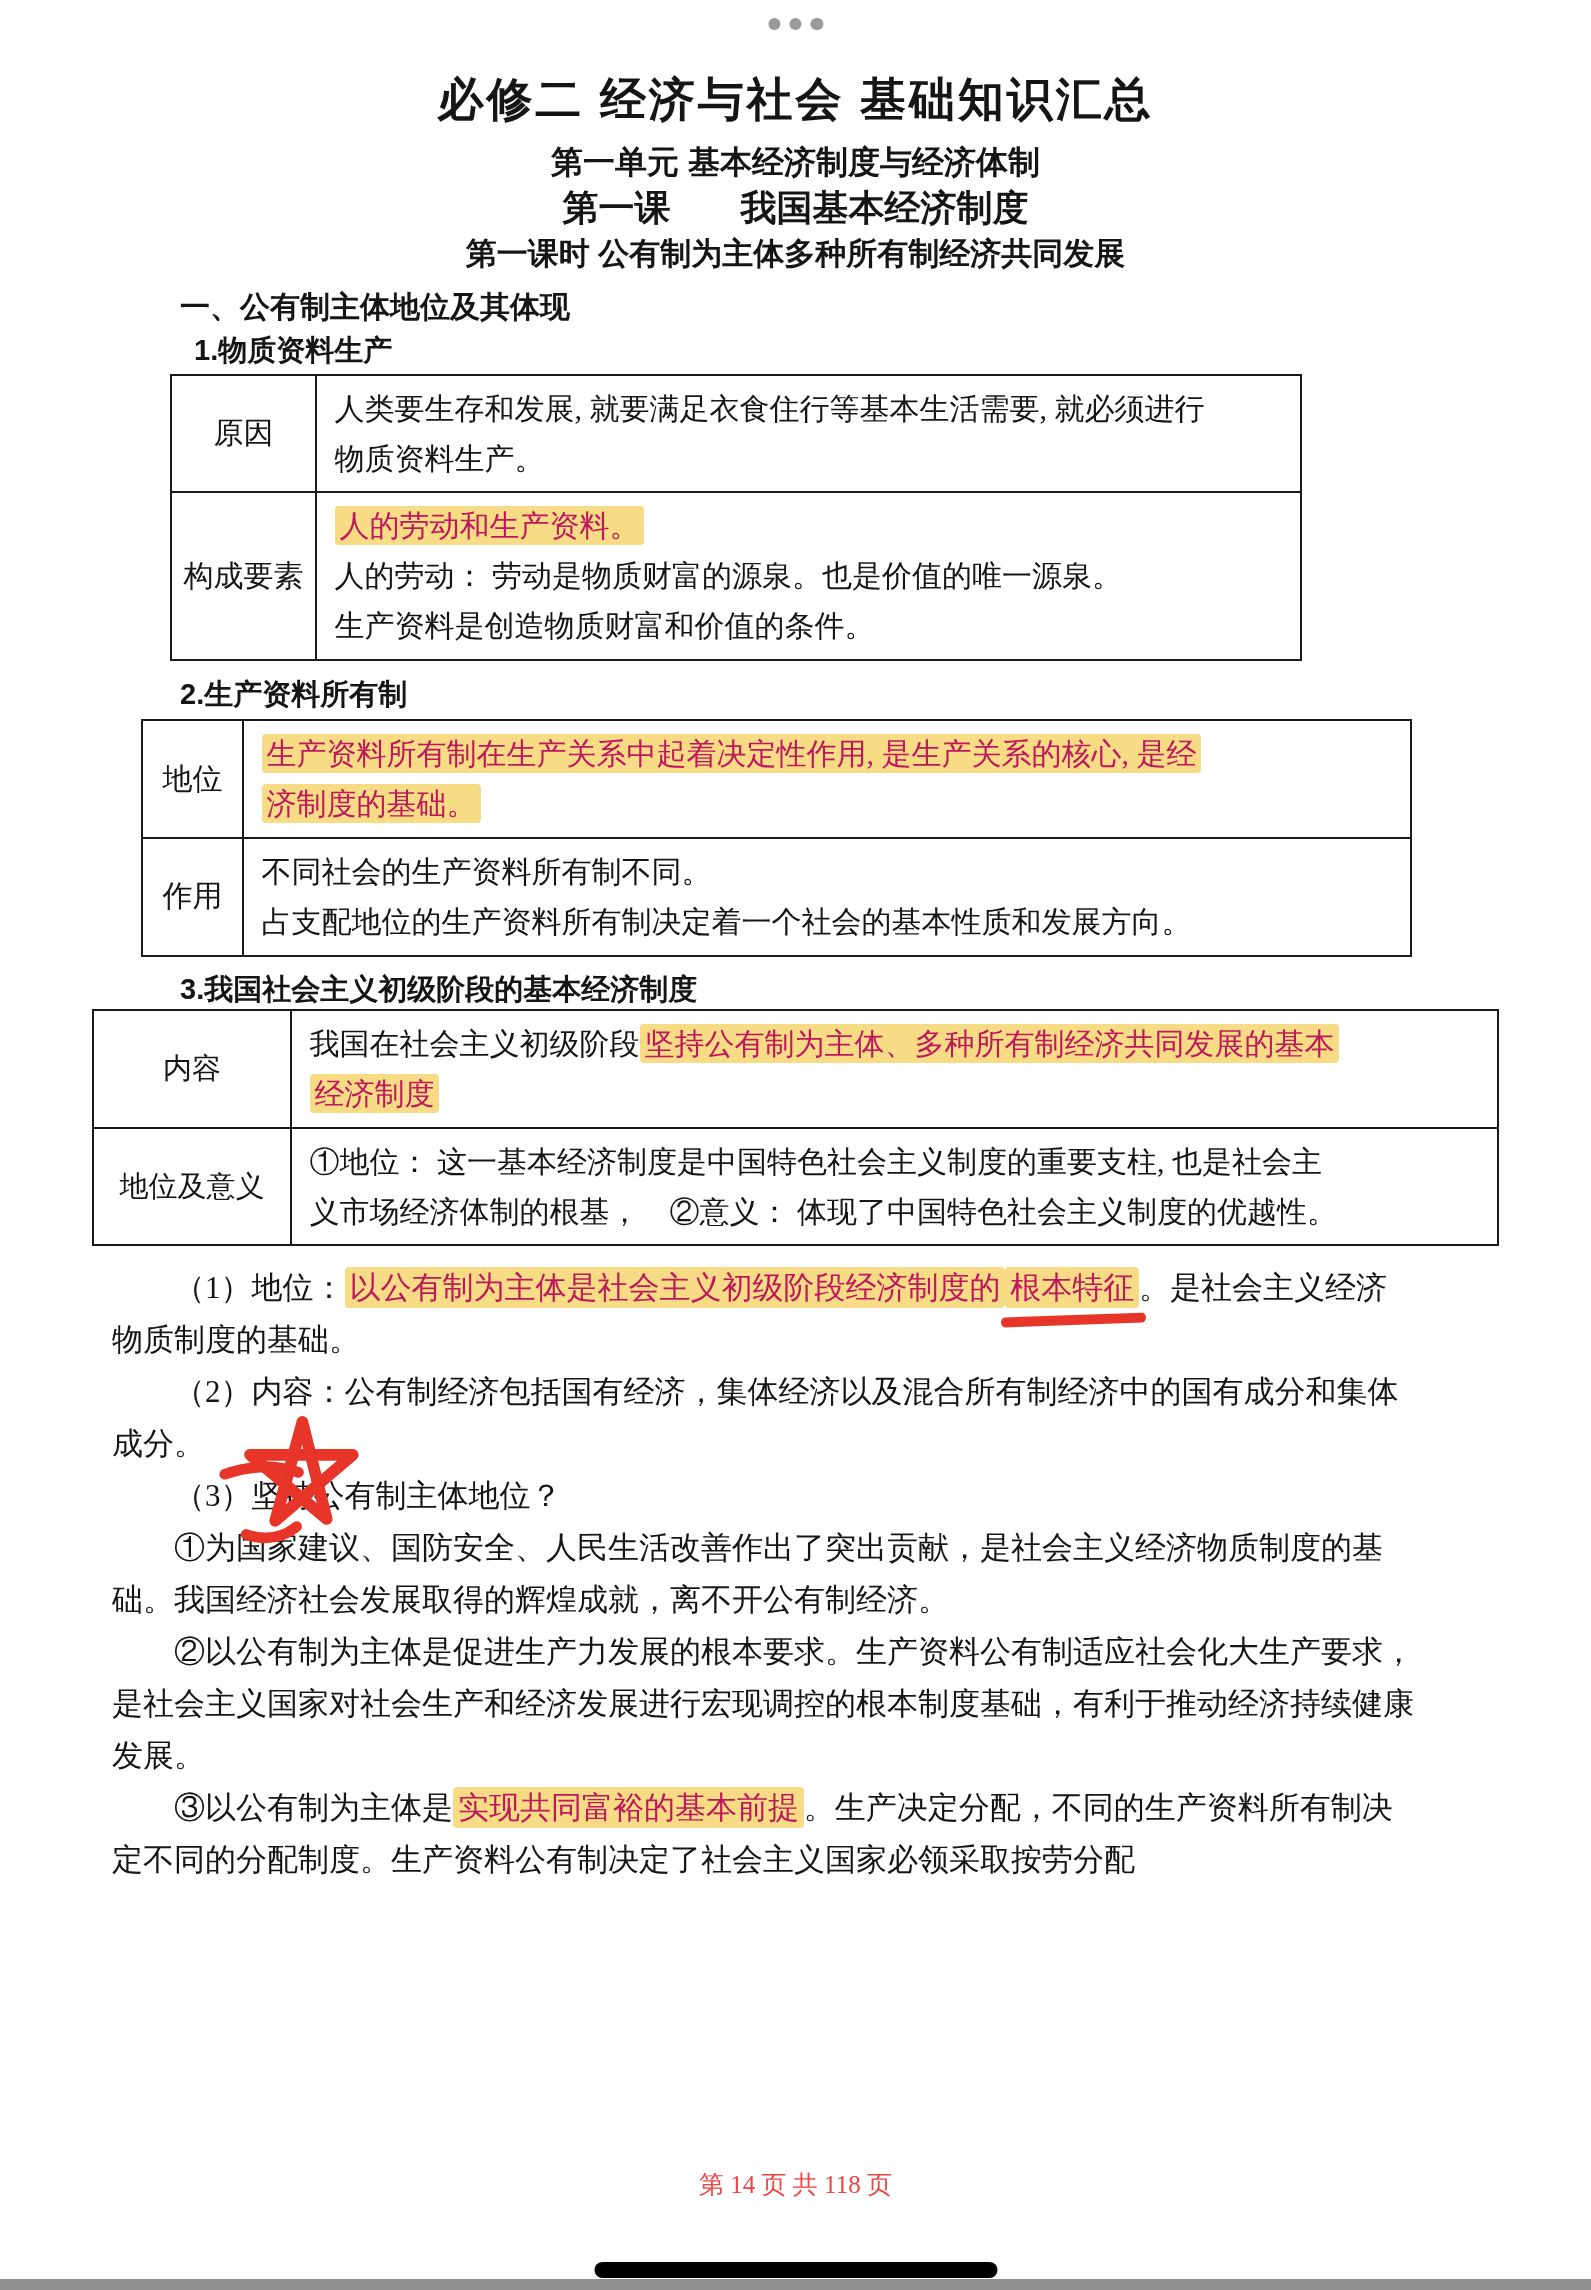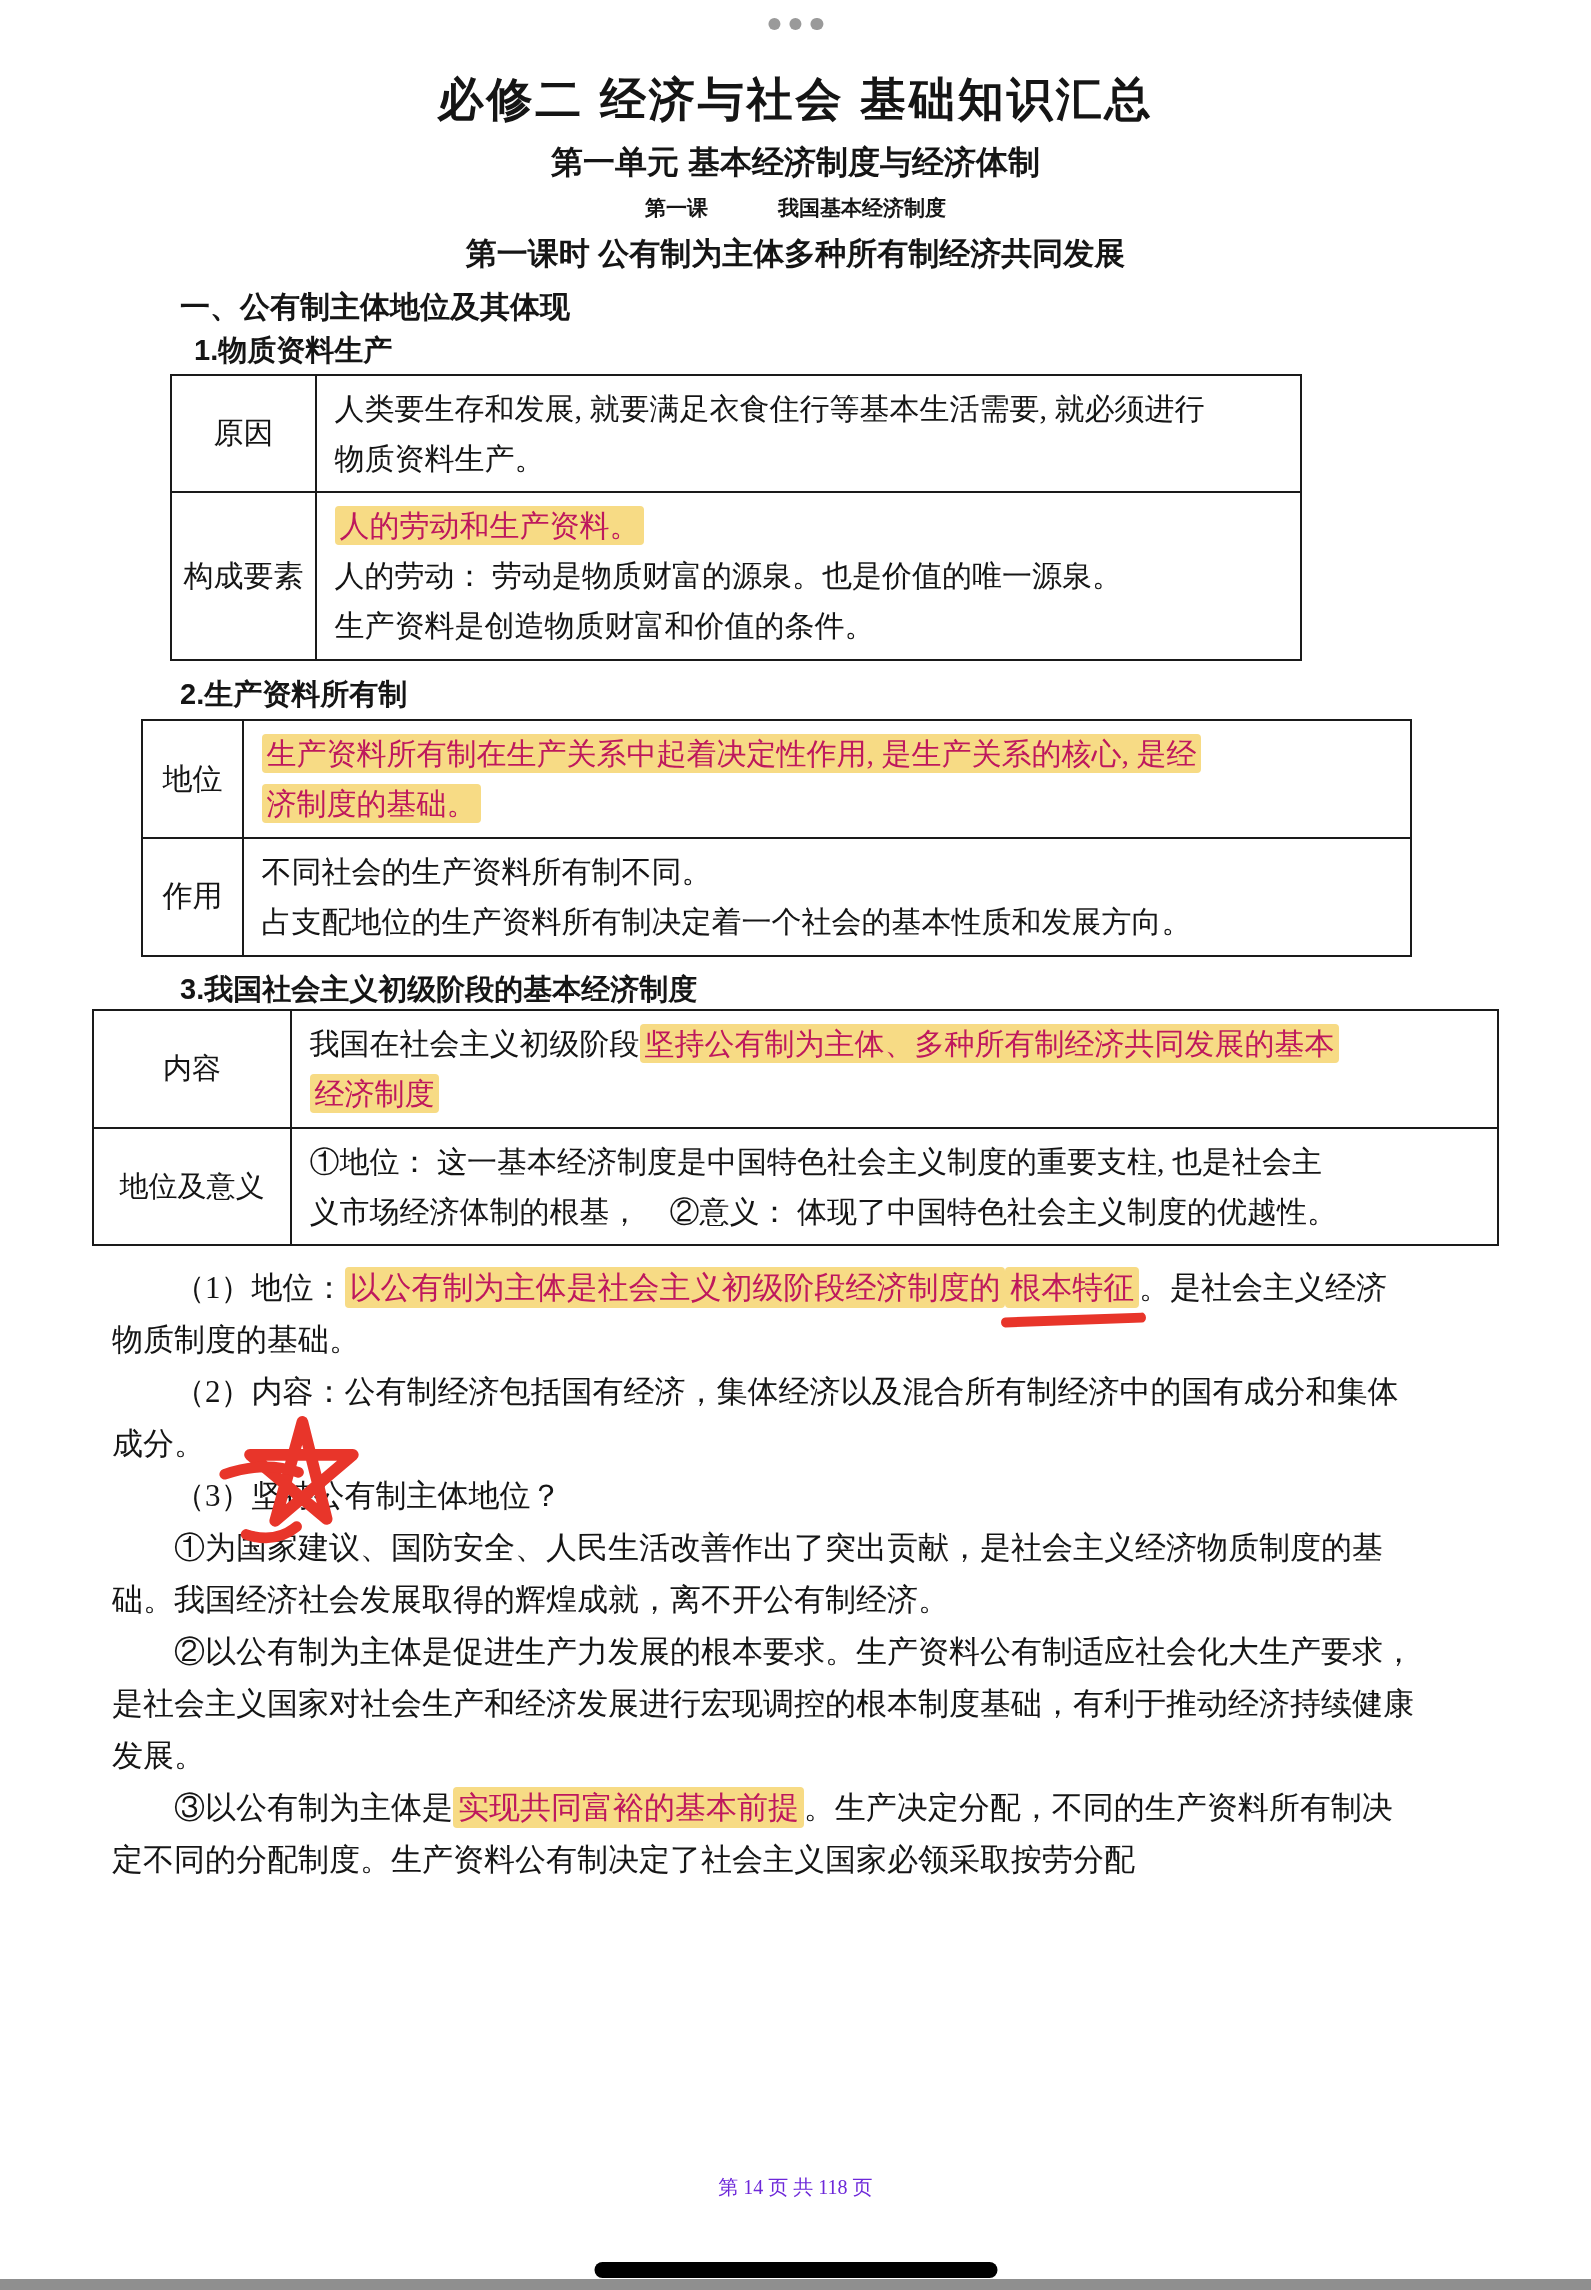--- a/index.html
+++ b/index.html
@@ -13,21 +13,21 @@
     display:flex; gap:8.7px; cursor:pointer; }
   .menu-dots .dot { width:12.6px; height:12.6px; border-radius:50%; background:#9a9a9a; }
 
   .doc { padding-top:70px; }
 
   .t-main { text-align:center; font-family:"Liberation Sans", sans-serif; font-weight:bold;
     font-size:46px; letter-spacing:2.9px; line-height:58px; }
   .t-unit { text-align:center; font-family:"Liberation Sans", sans-serif; font-weight:bold;
     font-size:32px; line-height:45px; margin-top:11.6px; }
   .t-lesson { text-align:center; font-family:"Liberation Sans", sans-serif; font-weight:bold;
-    font-size:21px; line-height:45px; }
+    font-size:36px; line-height:45px; }
   .t-lesson .gap { display:inline-block; width:70px; }
   .t-period { text-align:center; font-family:"Liberation Sans", sans-serif; font-weight:bold;
     font-size:31px; line-height:41px; margin-top:3.9px; }
 
   .h1 { font-family:"Liberation Sans", sans-serif; font-weight:bold; font-size:30px;
     margin:11.6px 0 0 180px; line-height:41px; }
   .sub { font-family:"Liberation Sans", sans-serif; font-weight:bold; font-size:29px;
     line-height:39px; }
   .s1 { margin:3.9px 0 3.9px 194px; }
   .s2 { margin:13.6px 0 5.8px 180px; }
@@ -54,21 +54,21 @@
 
   .ul-red { position:relative; }
   .ul-red::after { content:""; position:absolute; left:-3.9px; right:-7.8px; bottom:-16.5px;
     height:9.7px; background:#e8352a; border-radius:9.7px / 11.6px; transform:rotate(-2deg); }
 
   .p3-wrap { position:relative; }
   .star-scribble { position:absolute; left:105px; top:-60px; width:165px; height:146px;
     pointer-events:none; }
 
   .footer { position:absolute; bottom:89px; left:0; width:100%; text-align:center;
-    font-size:20px; color:#6d28d9; }
+    font-size:25px; color:#ef4444; }
 
   .home-indicator { position:absolute; bottom:11.6px; left:50%; transform:translateX(-50%);
     width:403px; height:16.5px; background:#000; border-radius:8.7px; cursor:grab; }
   .bottom-strip { position:absolute; bottom:0; left:0; width:100%; height:10.7px; background:#8f8f8f; }
 </style>
 </head>
 <body>
 
 <div class="page">
 

